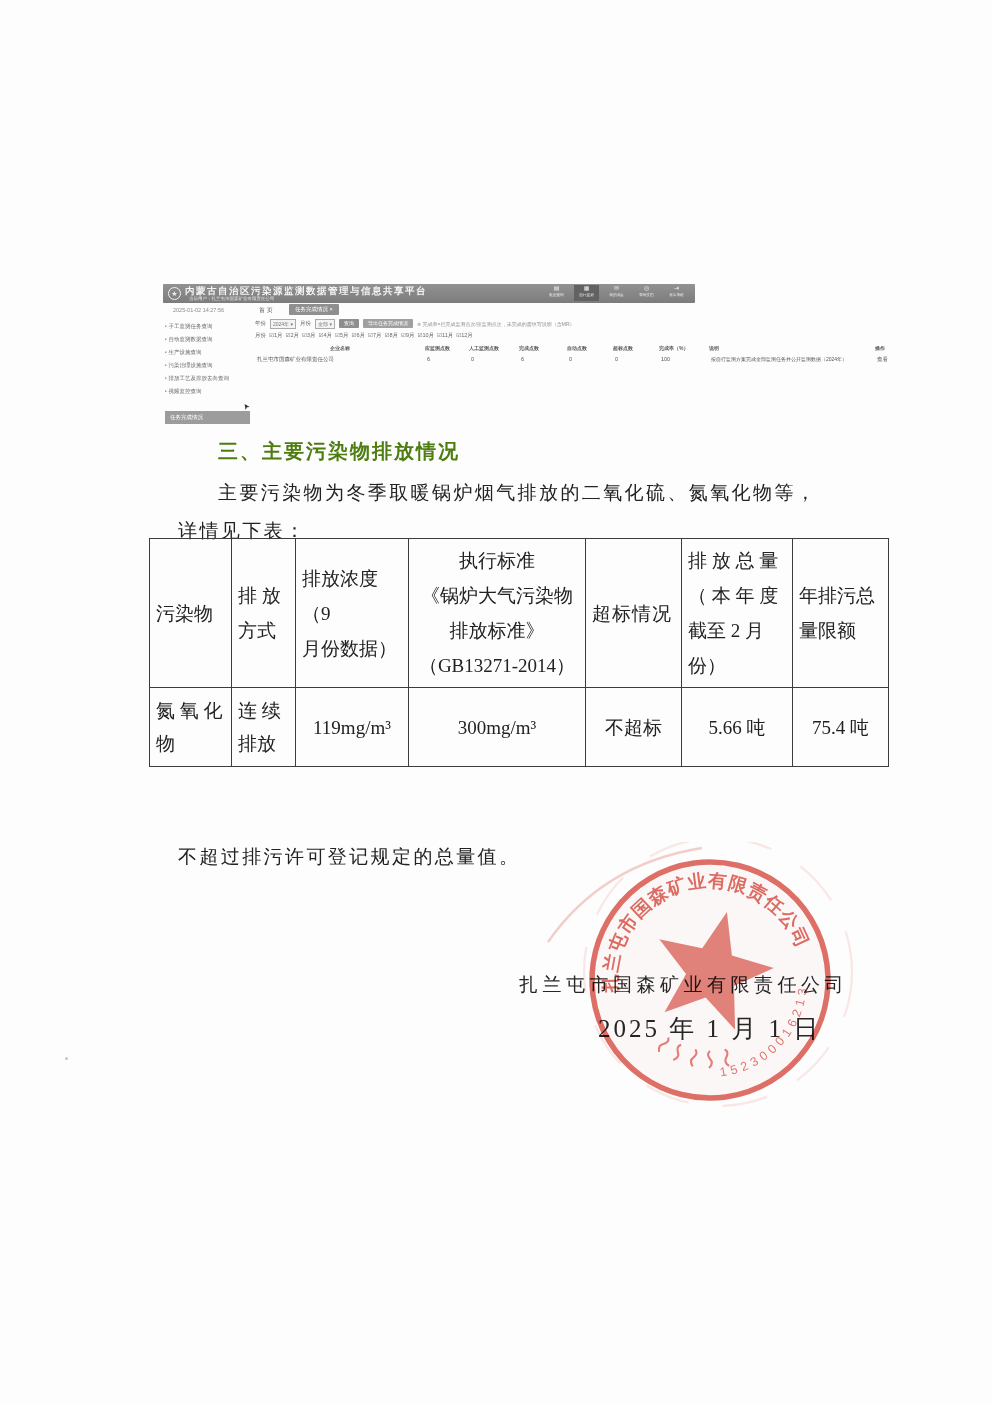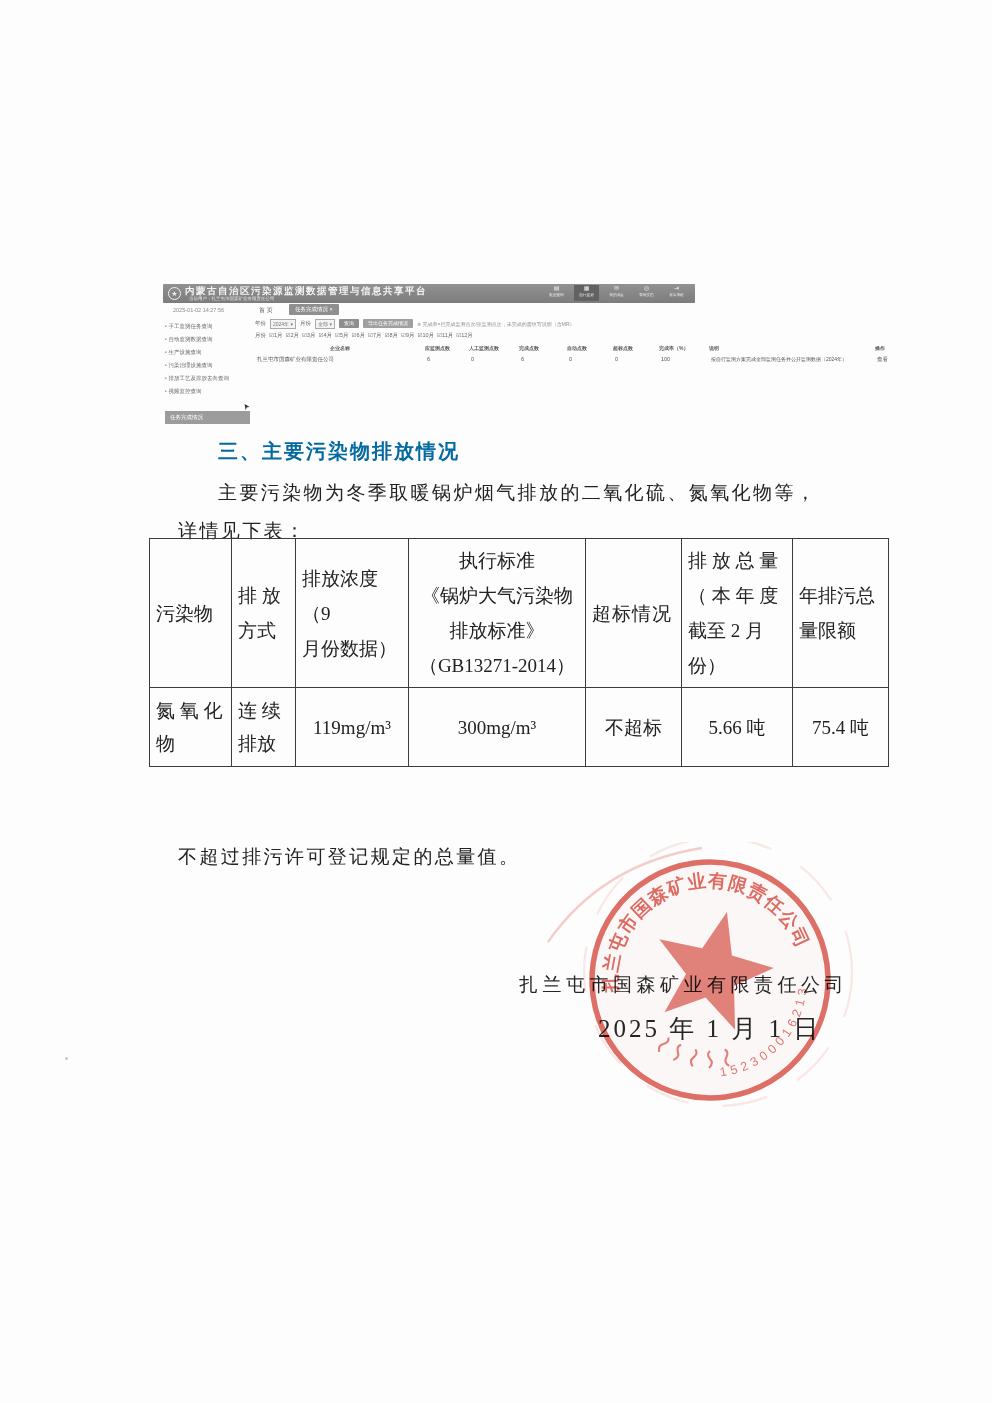--- a/index.html
+++ b/index.html
@@ -4,21 +4,21 @@
 <style>
   html,body{margin:0;padding:0;background:#e8e8e8;}
   .page{position:relative;width:992px;height:1403px;margin:0 auto;background:#fdfdfd;
         font-family:"Liberation Serif","DejaVu Serif",serif;color:#1f1f1f;overflow:hidden;}
 
   
   .para{position:absolute;font-size:19px;line-height:38px;letter-spacing:2.4px;color:#222;}
   .para .ln{white-space:nowrap;}
   .indent{padding-left:40px;}
   .sec-heading{position:absolute;left:218px;top:438px;font-size:20px;font-weight:bold;
-               letter-spacing:2px;color:#0369a1;}
+               letter-spacing:2px;color:#4d7c0f;}
 
   
   .ptable{position:absolute;left:149px;top:538px;width:739px;border-collapse:collapse;
           table-layout:fixed;font-size:19px;color:#222;}
   .ptable td{border:1.3px solid #3c3c3c;white-space:pre-line;vertical-align:middle;
              padding:4px 6px;line-height:35px;}
   .ptable .hrow td{height:139px;}
   .ptable .drow td{height:70px;line-height:33px;}
   .c-left{text-align:left;padding-left:9px;}
   .c-center{text-align:center;}

